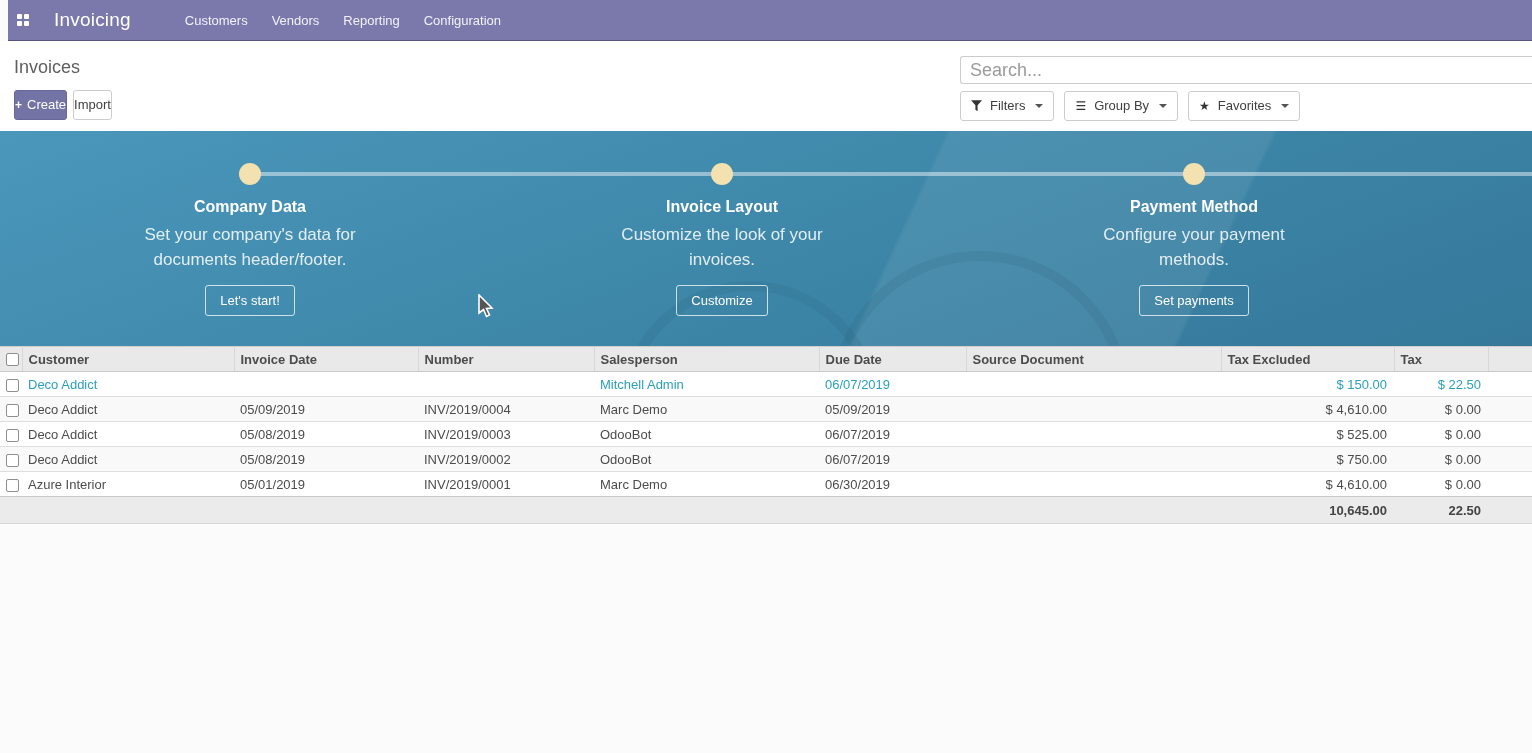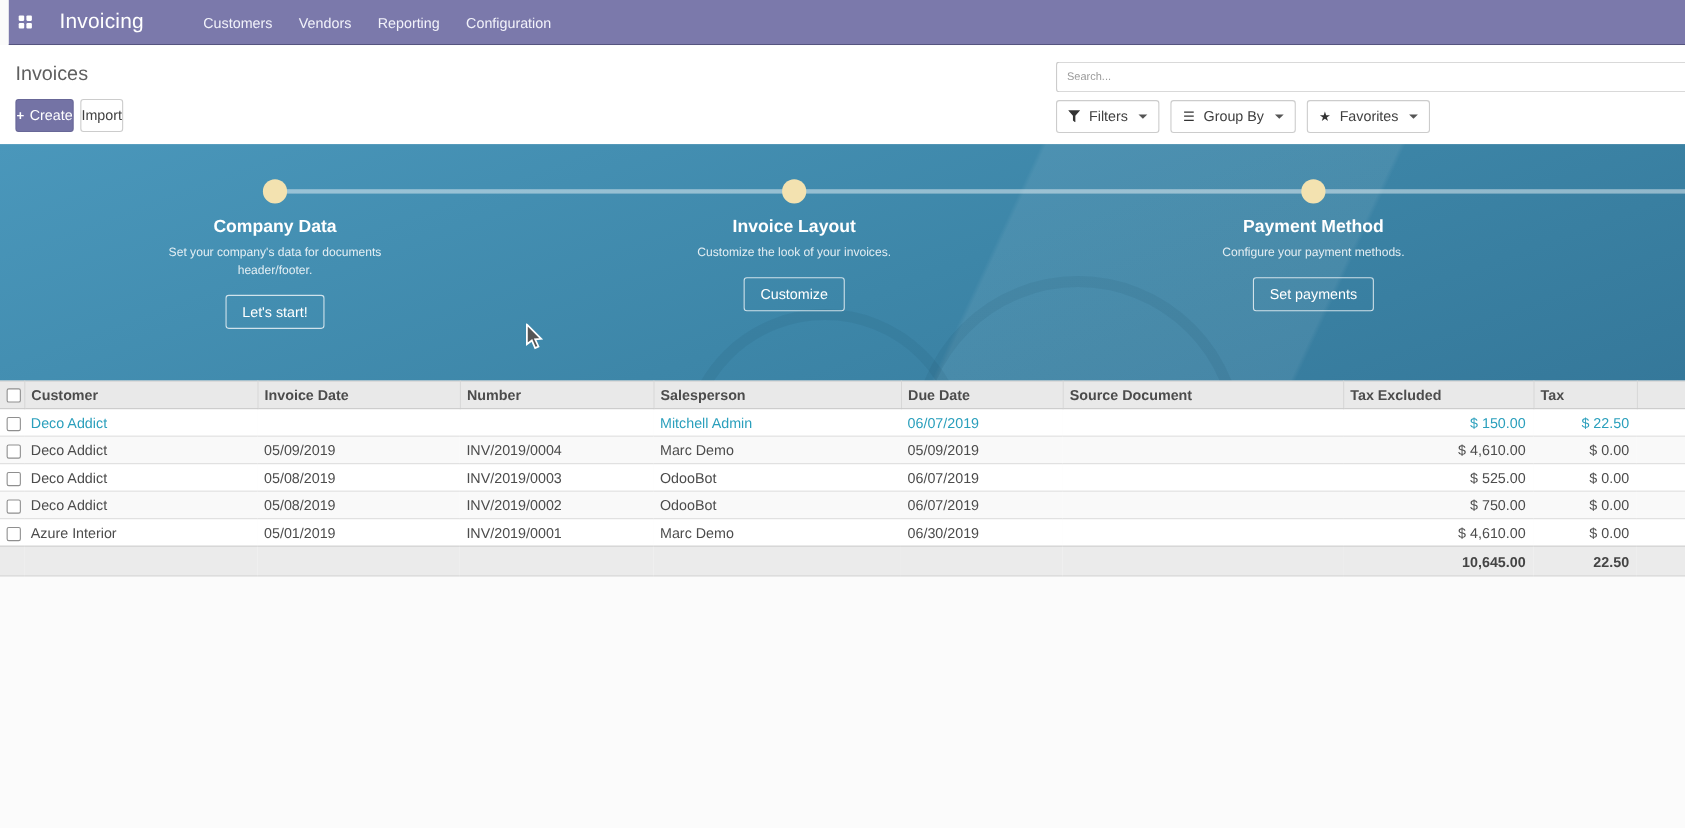--- a/index.html
+++ b/index.html
@@ -17,42 +17,42 @@
 
   
   .control-panel { position:absolute; top:41px; left:0; width:100%; height:90px; background:#fff; }
   .breadcrumb { position:absolute; left:14px; top:16px; font-size:18px; color:#5f5f5f; }
   .cp-buttons { position:absolute; left:14px; top:49px; display:flex; }
   .btn { font-size:13px; border-radius:3px; padding:6px 0; cursor:pointer; line-height:1.2; border:1px solid #ccc; background:#fff; color:#404040; }
   .btn-primary { background:#7473a5; border-color:#686797; color:#fff; margin-right:6px; }
   .btn-primary .plus { font-weight:bold; margin-right:5px; font-size:12px; }
   .cp-right { position:absolute; left:960px; right:0; top:15px; }
   .search-input { width:100%; height:28px; border:1px solid #ccc; border-right:none; border-radius:3px 0 0 3px;
-                  font-size:10px; padding:0 9px; color:#555; outline:none; font-family:"Liberation Sans", sans-serif; }
+                  font-size:18px; padding:0 9px; color:#555; outline:none; font-family:"Liberation Sans", sans-serif; }
   .search-input::placeholder { color:#9b9b9b; }
   .filter-bar { margin-top:7px; display:flex; }
   .filter-btn { display:flex; align-items:center; gap:8px; margin-right:10px; padding:6px 10px; font-size:13px; }
   .caret { width:0; height:0; border-left:4px solid transparent; border-right:4px solid transparent; border-top:4px solid #555; margin-left:2px; }
   .icon-glyph { font-size:12px; color:#333; }
   .funnel { width:11px; height:11px; background:#333; clip-path:polygon(0 0,100% 0,60% 45%,60% 100%,40% 85%,40% 45%); }
 
   
   .banner { position:absolute; top:131px; left:0; width:100%; height:215px; overflow:hidden;
             background:
               linear-gradient(115deg, rgba(255,255,255,0) 58%, rgba(255,255,255,0.07) 58.3%, rgba(255,255,255,0.07) 78%, rgba(255,255,255,0) 78.3%),
               linear-gradient(160deg, #4a97bb 0%, #3d86a8 55%, #35789a 100%); }
   .banner .deco-circle { position:absolute; border-radius:50%; border:10px solid rgba(18,62,84,0.09); }
   .deco-c1 { width:260px; height:260px; left:620px; top:150px; }
   .deco-c2 { width:300px; height:300px; left:830px; top:120px; }
   .timeline { position:absolute; left:250px; right:0; top:41px; height:4px; background:rgba(255,255,255,0.45); }
   .step { position:absolute; top:32px; width:300px; display:flex; flex-direction:column; align-items:center; text-align:center; color:#fff; }
   .step-1 { left:100px; } .step-2 { left:572px; } .step-3 { left:1044px; }
   .step-dot { width:22px; height:22px; border-radius:50%; background:#f3e2b0; }
   .step-title { margin-top:13px; font-size:16px; font-weight:bold; }
-  .step-desc { margin-top:7px; font-size:11px; line-height:1.45; color:rgba(255,255,255,0.85); max-width:235px; }
+  .step-desc { margin-top:7px; font-size:17px; line-height:1.45; color:rgba(255,255,255,0.85); max-width:235px; }
   .step-btn { margin-top:13px; background:transparent; border:1px solid rgba(255,255,255,0.75); color:#fff;
               font-size:13px; padding:7px 14px; border-radius:3px; cursor:pointer; font-family:"Liberation Sans", sans-serif; }
 
   
   .list-table { position:absolute; top:346px; left:0; width:1532px; border-collapse:collapse; table-layout:fixed; font-size:13px; }
   .list-table th { background:#e9e9e9; color:#4c4c4c; font-weight:bold; text-align:left; height:25px;
                    padding:3px 6px; border-right:1px solid #d7d7d7; border-top:1px solid #cfcfcf; border-bottom:1px solid #cacaca; }
   .list-table th:last-child { border-right:none; }
   .list-table td { height:25px; padding:3px 6px; color:#4c4c4c; border-top:1px solid #dedede; vertical-align:middle; background:#fff; }
   .list-table tbody tr:nth-child(even) td { background:#f9f9f9; }

